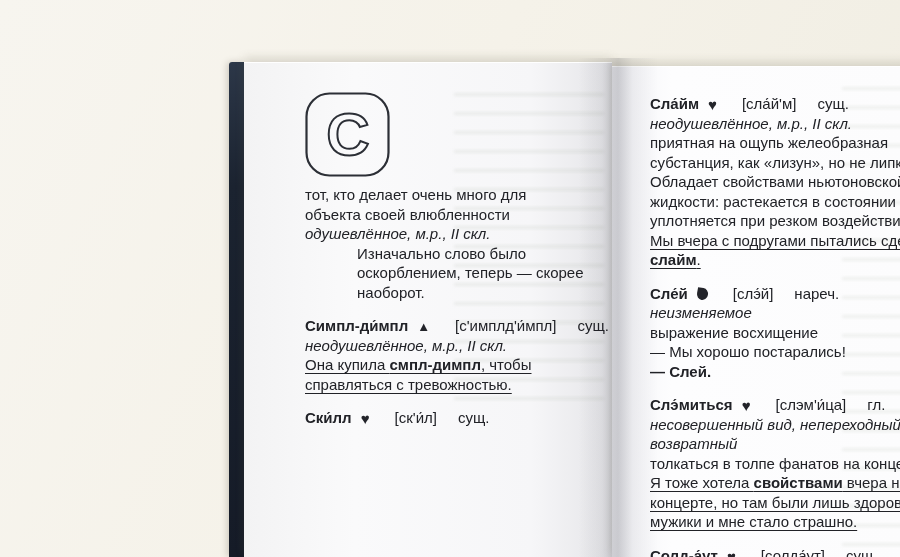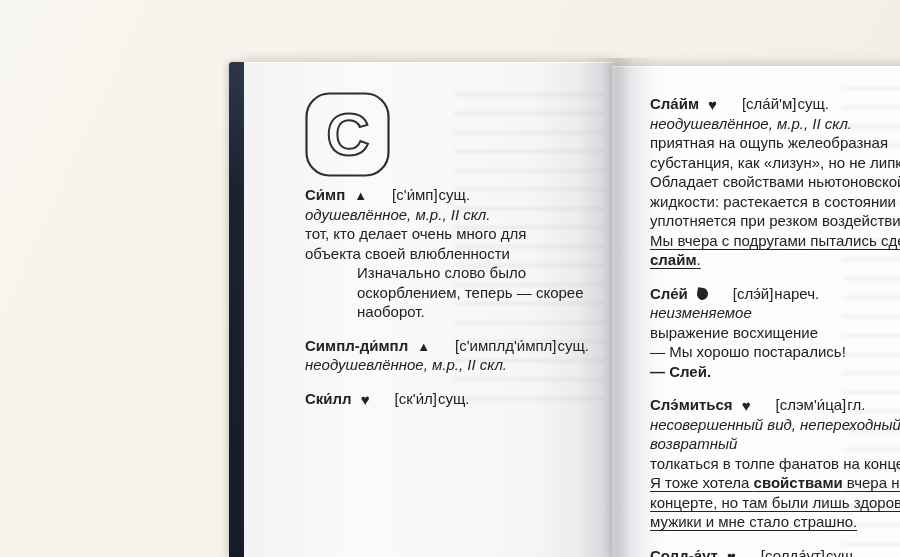--- a/index.html
+++ b/index.html
@@ -39,21 +39,21 @@
   .right-col{left:38px;top:27px;width:322px;}
 
   .letter-badge{display:block;margin:0 0 8px 0;}
 
   .entry{margin-bottom:14px;}
   .head{white-space:nowrap;}
   .hw{font-weight:bold;}
   .icon{display:inline-block;margin:0 25px 0 9px;font-size:13px;line-height:13px;vertical-align:0px;color:#23242a;}
   .icon.heart{font-size:15px;vertical-align:-1px;}
   .icon.drop{width:11px;height:12px;background:#23242a;border-radius:0 50% 50% 50%;transform:rotate(10deg);vertical-align:-1px;}
-  .ph{margin-right:1px;}
+  .ph{margin-right:21px;}
   .line{}
   .line.gram{font-style:italic;}
   .line.note{padding-left:52px;}
   .line.example{text-decoration:underline;text-decoration-thickness:1.1px;text-underline-offset:2.5px;text-decoration-skip-ink:none;}
   b{font-weight:bold;}
 </style>
 </head>
 <body>
 
 <div class="stage">
@@ -62,28 +62,28 @@
 
   <div class="page left-page">
     <div class="ghost ghost-lines" style="left:210px;top:30px;width:150px;height:310px;"></div>
     <div class="col left-col">
       <svg class="letter-badge" width="85" height="85" viewBox="0 0 85 85">
         <rect x="1.5" y="1.5" width="82" height="82" rx="23" fill="none" stroke="#2c2f36" stroke-width="2.2"></rect>
         <text x="43" y="63" text-anchor="middle" font-size="60" font-weight="700" font-family="Liberation Sans, sans-serif" fill="none" stroke="#2c2f36" stroke-width="2">С</text>
       </svg>
       <div>
           <div class="entry">
-            <div class="head"><span class="hw">Си́мп</span><span class="icon triangle">▲</span><span class="ph">[с'и́мп]</span><span class="pos">сущ.</span></div>
+            <div class="line def"><span>тот, кто делает очень много для объекта своей влюбленности</span></div>
             <div class="line gram"><span>одушевлённое, м.р., II скл.</span></div>
-            <div class="line def"><span>тот, кто делает очень много для объекта своей влюбленности</span></div>
             <div class="line note"><span>Изначально слово было оскорблением, теперь — скорее наоборот.</span></div>
           </div>
           <div class="entry">
             <div class="head"><span class="hw">Симпл-ди́мпл</span><span class="icon triangle">▲</span><span class="ph">[с'имплд'и́мпл]</span><span class="pos">сущ.</span></div>
             <div class="line gram"><span>неодушевлённое, м.р., II скл.</span></div>
+            <div class="line example"><span>Она купила </span><b>смпл-димпл</b><span>, чтобы справляться с тревожностью.</span></div>
           </div>
           <div class="entry">
             <div class="head"><span class="hw">Ски́лл</span><span class="icon heart">♥</span><span class="ph">[ск'и́л]</span><span class="pos">сущ.</span></div>
           </div>
         </div>
     </div>
   </div>
 
   <div class="page right-page">
     <div class="ghost ghost-lines" style="left:230px;top:20px;width:68px;height:460px;"></div>

